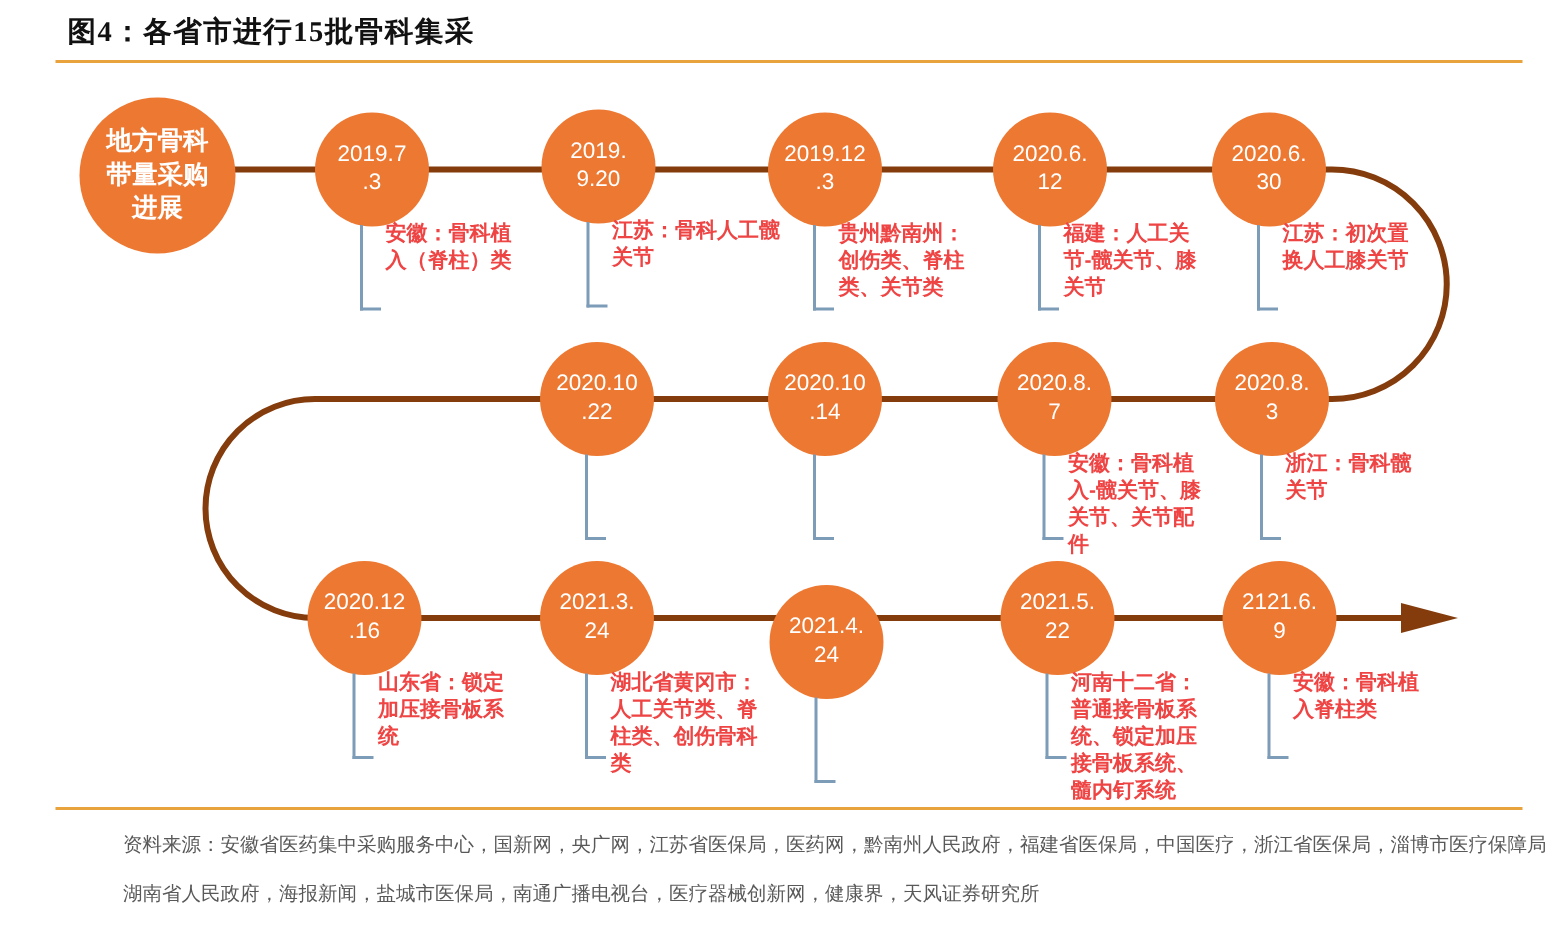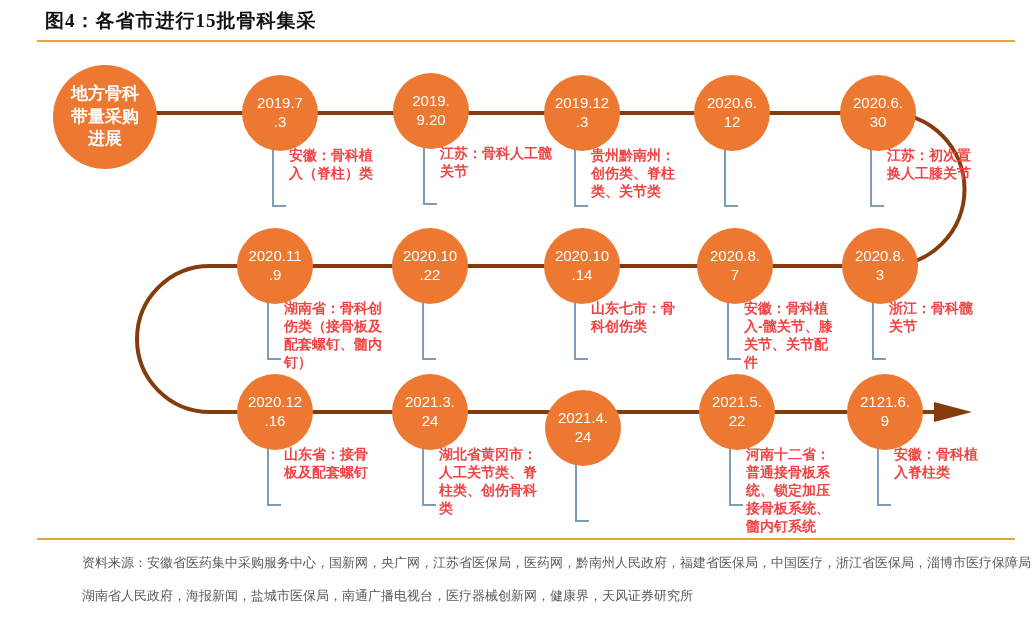--- a/index.html
+++ b/index.html
@@ -15,21 +15,21 @@
   .rule{position:absolute;left:37px;width:978px;height:2px;background:#E8A33D;}
   .rule.top{top:40px;}
   .rule.bottom{top:538px;}
   .path-svg{position:absolute;left:0;top:0;z-index:1;}
   .start-circle{
     position:absolute;left:53px;top:65px;width:104px;height:104px;border-radius:50%;
     background:#ED7831;z-index:2;display:flex;align-items:center;justify-content:center;
     color:#ffffff;font-size:17px;font-weight:bold;text-align:center;
     white-space:pre-line;line-height:1.35;
   }
-  .node{position:absolute;width:76px;height:76px;z-index:2;margin-left:32px;}
+  .node{position:absolute;width:76px;height:76px;z-index:2;}
   .circle{
     position:absolute;left:0;top:0;width:76px;height:76px;border-radius:50%;
     background:#ED7831;display:flex;align-items:center;justify-content:center;
   }
   .date{
     color:#ffffff;font-size:15px;line-height:1.25;text-align:center;white-space:pre-line;
   }
   .leader{
     position:absolute;left:30px;top:75px;width:12px;height:55px;
     border-left:2px solid #7C9CB8;border-bottom:2px solid #7C9CB8;
@@ -83,52 +83,44 @@
     </div>
     <div class="leader"></div>
     <div class="label">贵州黔南州：创伤类、脊柱类、关节类</div>
   </div>
   <div class="node" style="left:662px;top:75px">
     <div class="circle">
       <span class="date">2020.6.
 12</span>
     </div>
     <div class="leader"></div>
+    <div class="label">福建：人工关节-髋关节、膝关节</div>
   </div>
   <div class="node" style="left:808px;top:75px">
     <div class="circle">
       <span class="date">2020.6.
 30</span>
     </div>
     <div class="leader"></div>
     <div class="label">江苏：初次置换人工膝关节</div>
   </div>
 
-  <div class="node" style="left:205px;top:228px">
-    <div class="circle">
-      <span class="date">2020.11
-.9</span>
-    </div>
-    <div class="leader"></div>
-    <div class="label" style="width:100px">湖南省：骨科创伤类（接骨板及配套螺钉、髓内钉）</div>
-  </div>
   <div class="node" style="left:360px;top:228px">
     <div class="circle">
       <span class="date">2020.10
 .22</span>
     </div>
     <div class="leader"></div>
   </div>
   <div class="node" style="left:512px;top:228px">
     <div class="circle">
       <span class="date">2020.10
 .14</span>
     </div>
     <div class="leader"></div>
-    <div class="label">山东七市：骨科创伤类</div>
   </div>
   <div class="node" style="left:665px;top:228px">
     <div class="circle">
       <span class="date">2020.8.
 7</span>
     </div>
     <div class="leader"></div>
     <div class="label">安徽：骨科植入-髋关节、膝关节、关节配件</div>
   </div>
   <div class="node" style="left:810px;top:228px">
@@ -139,21 +131,21 @@
     <div class="leader"></div>
     <div class="label">浙江：骨科髋关节</div>
   </div>
 
   <div class="node" style="left:205px;top:374px">
     <div class="circle">
       <span class="date">2020.12
 .16</span>
     </div>
     <div class="leader"></div>
-    <div class="label">山东省：接骨板及配套螺钉</div>
+    <div class="label">山东省：锁定加压接骨板系统</div>
   </div>
   <div class="node" style="left:360px;top:374px">
     <div class="circle">
       <span class="date">2021.3.
 24</span>
     </div>
     <div class="leader"></div>
     <div class="label" style="width:104px">湖北省黄冈市：人工关节类、脊柱类、创伤骨科类</div>
   </div>
   <div class="node" style="left:513px;top:390px">

